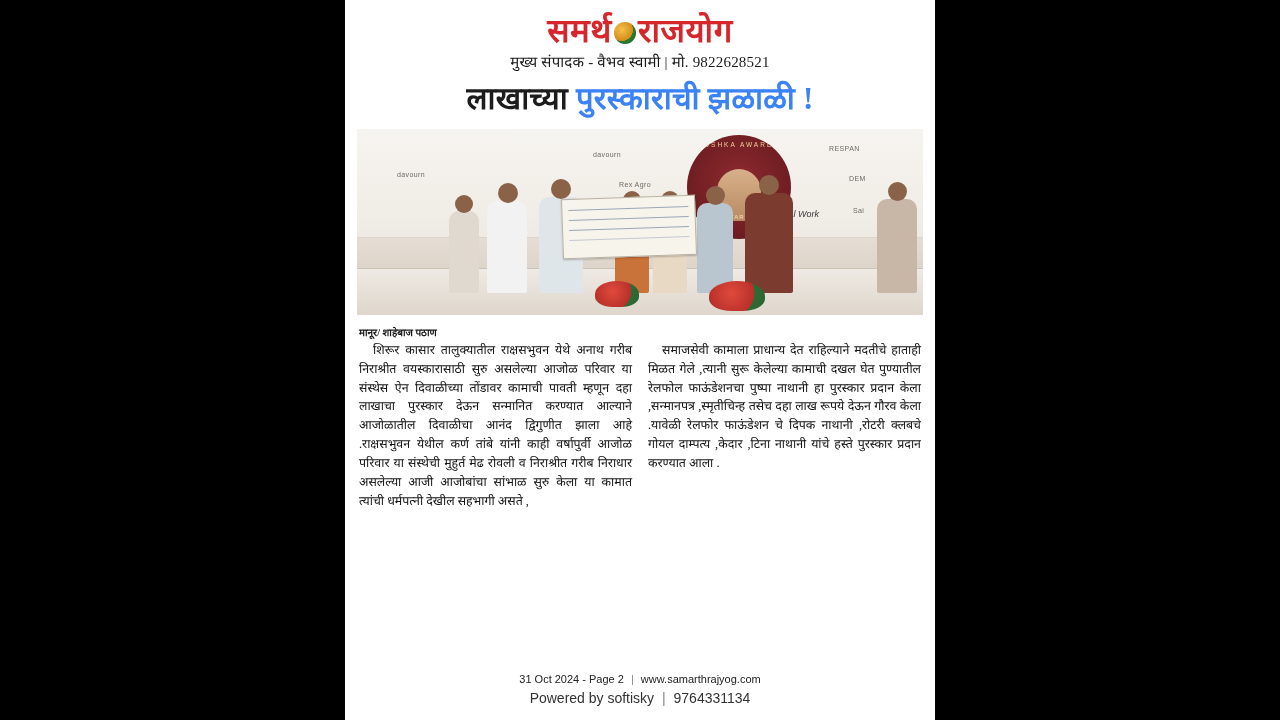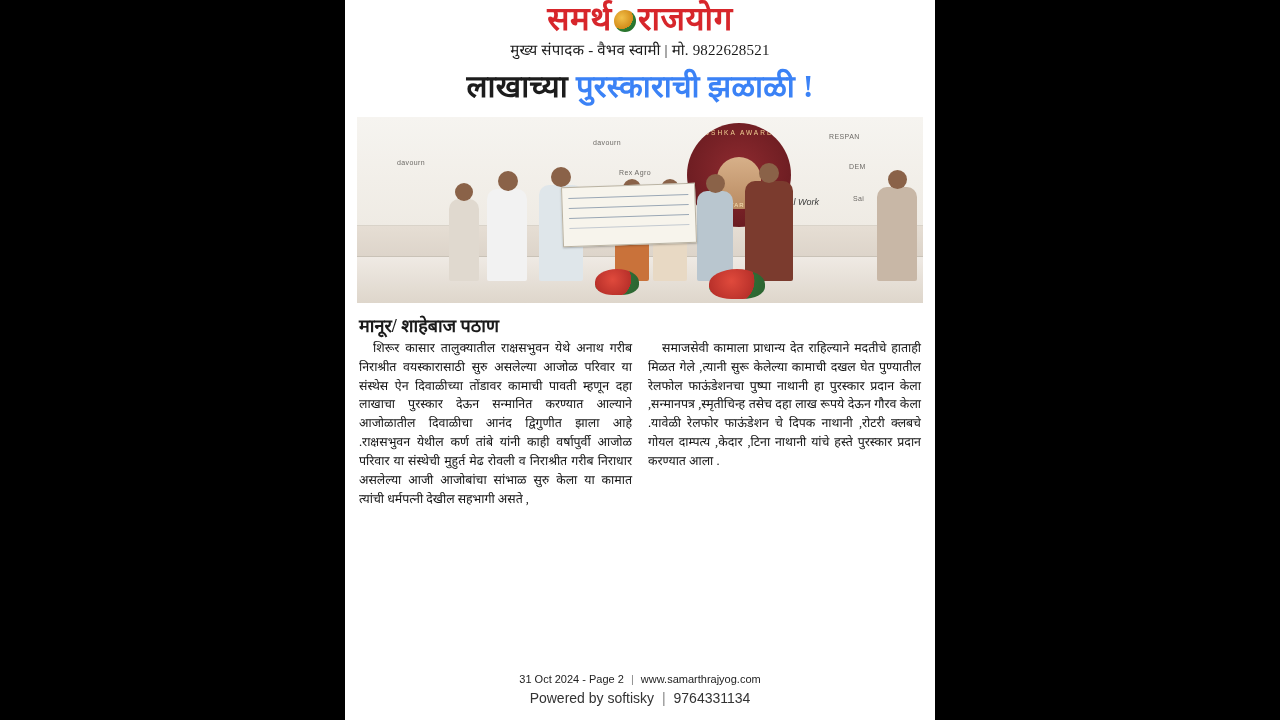--- a/index.html
+++ b/index.html
@@ -26,21 +26,21 @@
     top: 0;
     width: 590px;
     height: 720px;
     background: #ffffff;
     overflow: hidden;
     box-sizing: border-box;
   }
 
   
   .masthead {
-    padding-top: 2px;
+    padding-top: 14px;
     text-align: center;
   }
   .masthead-title {
     font-family: "Liberation Serif", serif;
     font-weight: bold;
     font-size: 33px;
     letter-spacing: 0.5px;
     color: #d7262b;
     line-height: 1.05;
     display: inline-block;
@@ -173,21 +173,21 @@
     width: 44px; height: 26px;
     border-radius: 50% 50% 40% 40%;
     background: radial-gradient(circle at 40% 40%, #e04a3c 0%, #b8302a 60%, #2f6b34 61%, #2b6230 100%);
   }
 
   
   .byline {
     margin: 10px 14px 0 14px;
     font-family: "Liberation Serif", serif;
     font-weight: bold;
-    font-size: 18px;
+    font-size: 10px;
     color: #1a1a1a;
   }
   .columns {
     display: flex;
     gap: 16px;
     margin: 2px 14px 0 14px;
   }
   .col {
     flex: 1 1 0;
     font-family: "Liberation Serif", serif;

